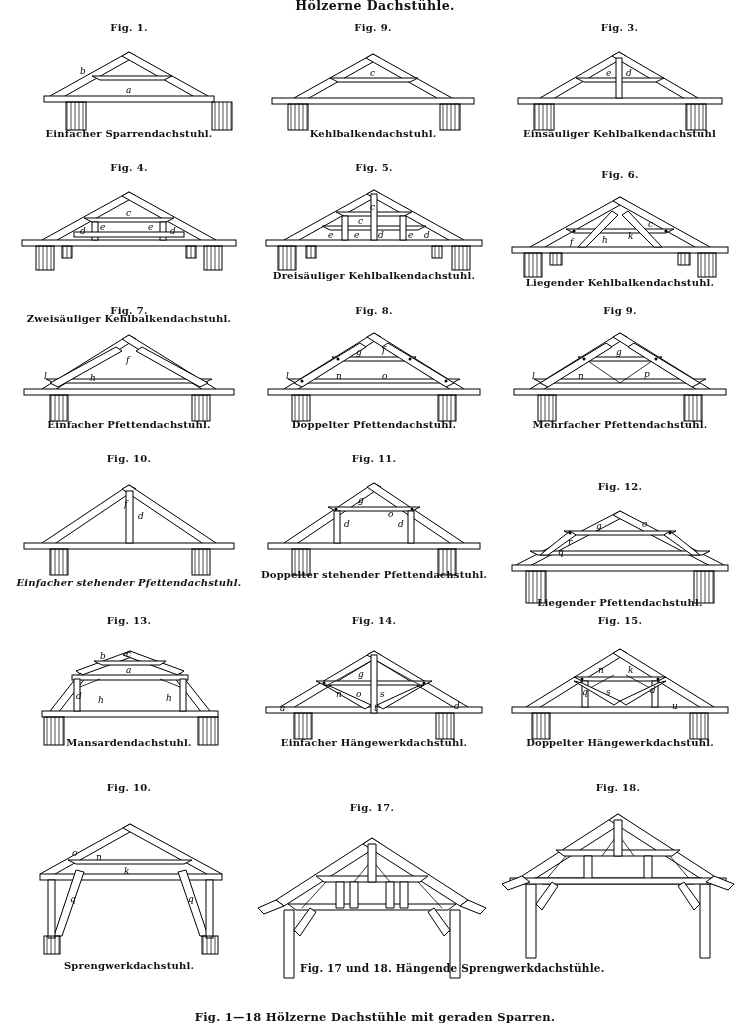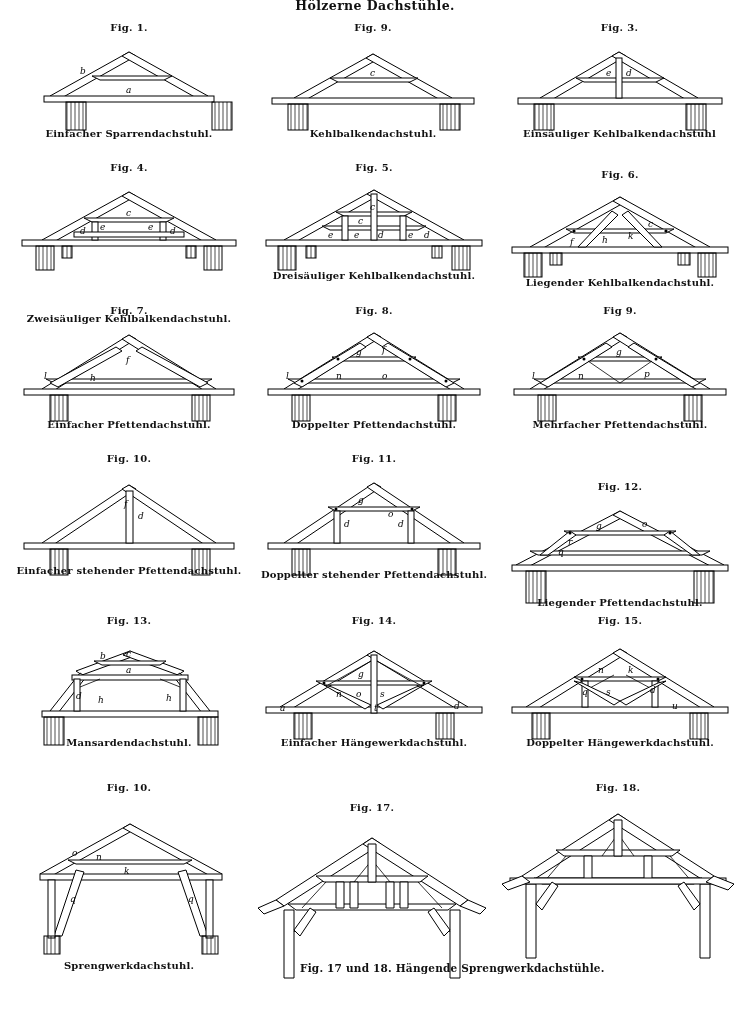--- a/index.html
+++ b/index.html
@@ -312,21 +312,21 @@
         <polygon class="beam" points="115,16 122,20 36,78 28,74"></polygon>
         <polygon class="beam" points="115,16 108,20 194,78 202,74"></polygon>
         <rect class="beam" x="10" y="74" width="210" height="6"></rect>
         <rect class="beam" x="112" y="22" width="7" height="52"></rect>
         <rect class="hatch-col" x="36" y="80" width="18" height="26"></rect>
         <rect class="hatch-col" x="178" y="80" width="18" height="26"></rect>
         <text class="lbl" x="110" y="38">f</text>
         <text class="lbl" x="124" y="50">d</text>
       </svg>
     </div>
-    <div class="fig-cap" style="top:112px;">Einfacher stehender Pfettendachstuhl.</div>
+    <div class="fig-cap" style="top:124px;font-style:italic;">Einfacher stehender Pfettendachstuhl.</div>
   </div>
 
   <div class="fig" style="left:258px; top:453px; width:232px; height:130px;">
     <div class="fig-num">Fig. 11.</div>
     <div class="fig-svg" style="top:16px;">
       <svg width="232" height="92" viewBox="0 0 232 92">
         <polygon class="beam" points="116,14 123,18 34,78 26,74"></polygon>
         <polygon class="beam" points="116,14 109,18 198,78 206,74"></polygon>
         <rect class="beam" x="10" y="74" width="212" height="6"></rect>
         <polygon class="beam" points="70,38 78,42 154,42 162,38"></polygon>
@@ -536,14 +536,15 @@
         <polygon class="beam" points="40,104 46,110 62,86 56,82"></polygon>
         <polygon class="beam" points="204,104 198,110 182,86 188,82"></polygon>
         <polygon class="beam" points="26,76 34,82 12,90 6,84"></polygon>
         <polygon class="beam" points="218,76 210,82 232,90 238,84"></polygon>
       </svg>
     </div>
   </div>
 
   <div class="footer-note" style="left:300px; top:962px;">Fig. 17 und 18.   Hängende Sprengwerkdachstühle.</div>
 
+  <div class="page-footer">Fig. 1—18  Hölzerne Dachstühle mit geraden Sparren.</div>
 
 </div>
 
 </body></html>

